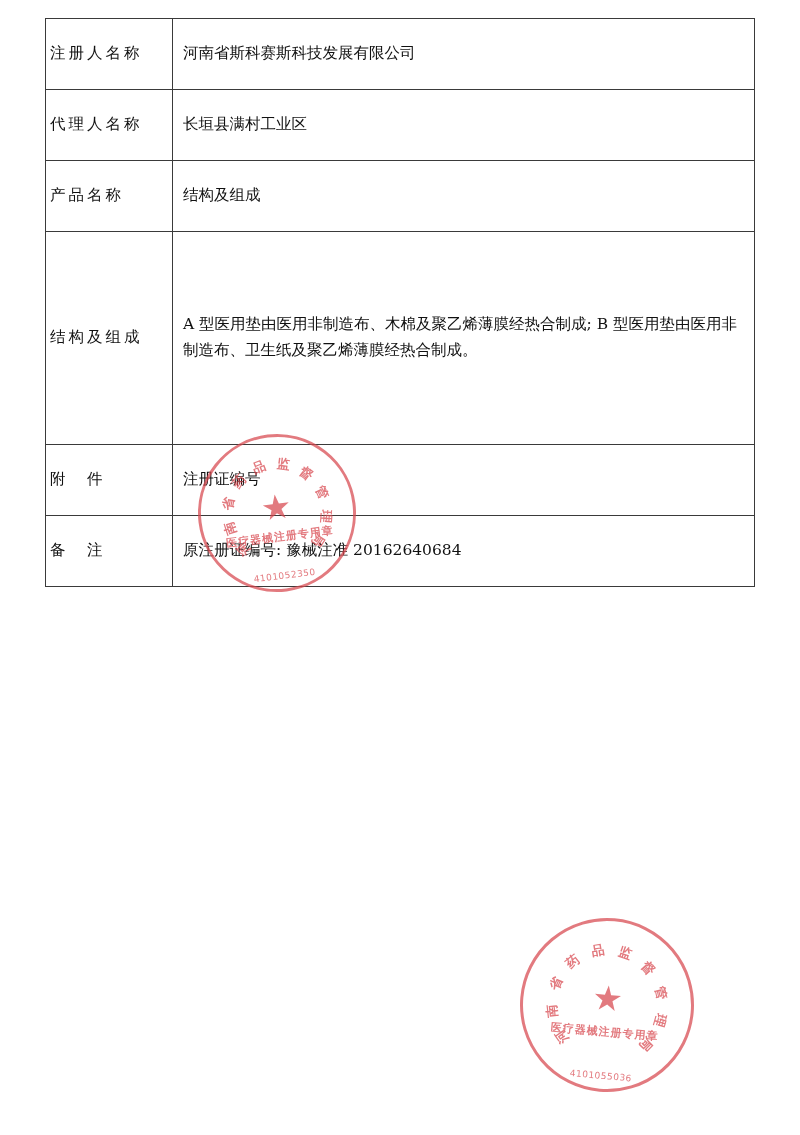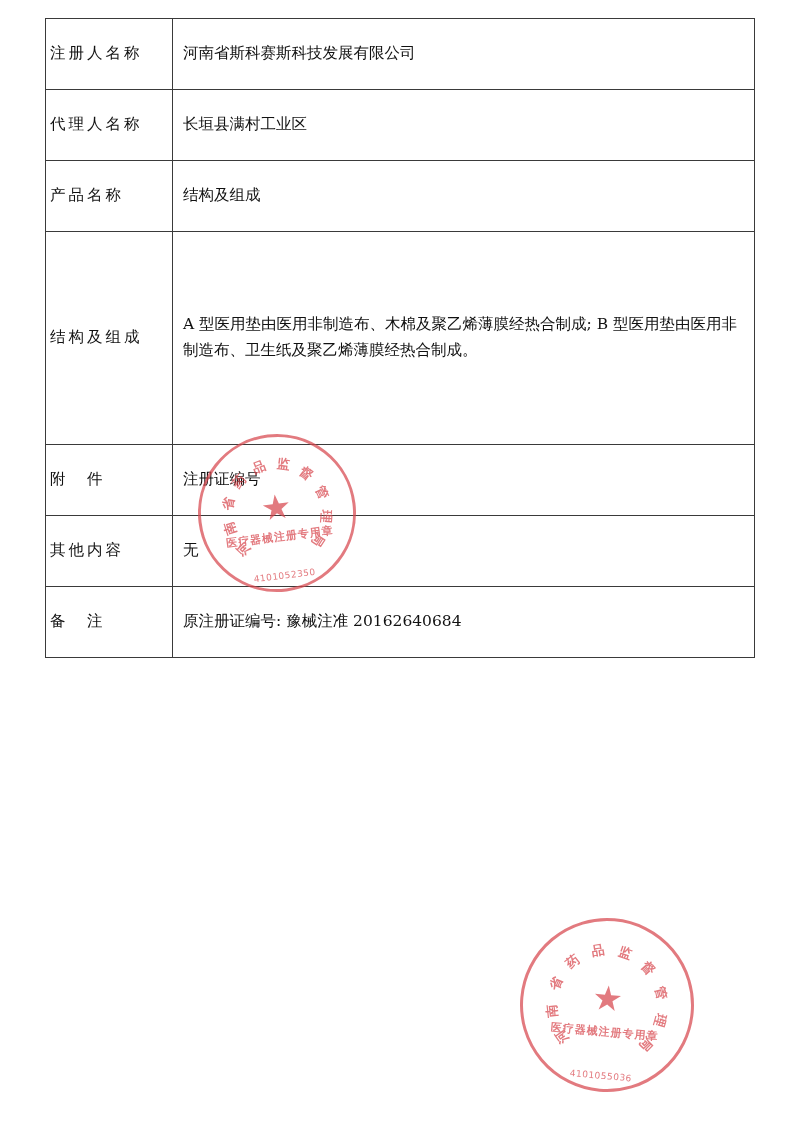--- a/index.html
+++ b/index.html
@@ -169,24 +169,20 @@
         <td class="label">产品名称</td>
         <td class="value">结构及组成</td>
       </tr>
       <tr class="row-big">
         <td class="label">结构及组成</td>
         <td class="value value-just">A 型医用垫由医用非制造布、木棉及聚乙烯薄膜经热合制成; B 型医用垫由医用非制造布、卫生纸及聚乙烯薄膜经热合制成。</td>
       </tr>
       <tr class="row-tall">
         <td class="label">附　件</td>
         <td class="value">注册证编号</td>
-      </tr>
-      <tr class="row-tall">
-        <td class="label">其他内容</td>
-        <td class="value">无</td>
       </tr>
       <tr class="row-tall">
         <td class="label">备　注</td>
         <td class="value">原注册证编号: 豫械注准 20162640684</td>
       </tr>
     </tbody>
   </table>
 
   <div class="footer">
     

